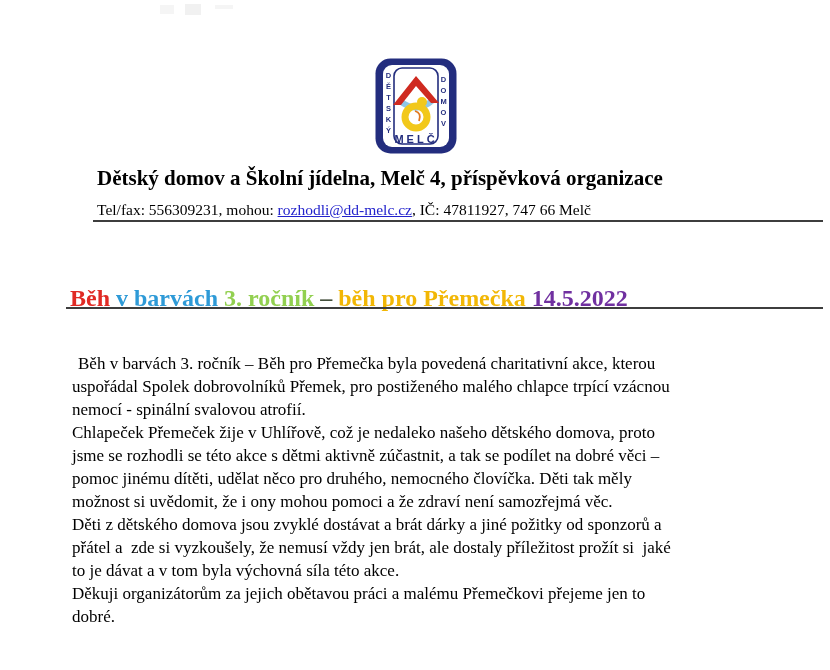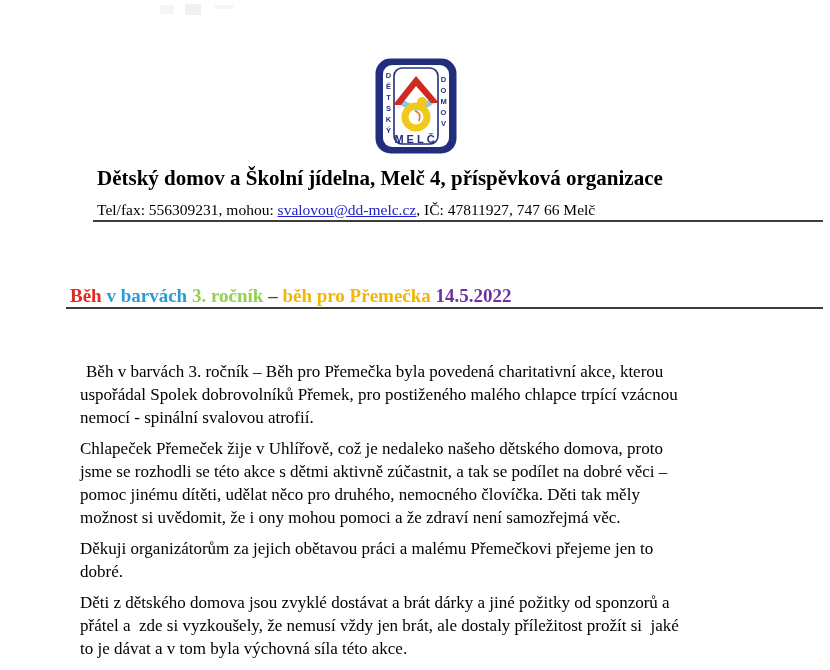--- a/index.html
+++ b/index.html
@@ -57,40 +57,40 @@
   .email-link { color: #2222cc; text-decoration: underline; cursor: pointer; }
   .rule { position: absolute; height: 2px; background: #3d3d3d; }
   .rule-header { left: 93px; top: 220px; width: 730px; }
   .rule-title  { left: 66px; top: 307px; width: 757px; }
 
   
   .title {
     position: absolute;
     left: 70px; top: 285px;
     margin: 0;
-    font-size: 19px;
+    font-size: 24px;
     font-weight: bold;
     white-space: nowrap;
   }
   .seg-0 { color: #e02a24; }
   .seg-1 { color: #2e9ad7; }
   .seg-2 { color: #92d050; }
   .seg-3 { color: #44503c; }
   .seg-4 { color: #f2b705; }
   .seg-5 { color: #7030a0; }
 
   
   .body-text {
     position: absolute;
     left: 72px; top: 352px;
     width: 708px;
     font-size: 17px;
     line-height: 23px;
   }
-  .body-text p { margin: 8px; white-space: pre-wrap; }
+  .body-text p { margin: 0; white-space: pre-wrap; }
   .body-text p.first { text-indent: 6px; }
 
   
   .artifact { position: absolute; background: #f5f5f5; }
   .artifact.a1 { left: 160px; top: 5px; width: 14px; height: 9px; }
   .artifact.a2 { left: 185px; top: 4px; width: 16px; height: 11px; background:#f1f1f1; }
   .artifact.a3 { left: 215px; top: 5px; width: 18px; height: 4px; }
 </style>
 </head>
 <body>
@@ -111,34 +111,34 @@
       <circle cx="41" cy="59" r="11" fill="none" stroke="#f2c81a" stroke-width="7"></circle>
       <circle cx="47" cy="44" r="5" fill="#f2c81a"></circle>
       <path d="M40,53 q7,2 4,10" stroke="#e07820" stroke-width="1.8" fill="none"></path>
     </svg>
     <div class="logo-vert left">DĚTSKÝ</div>
     <div class="logo-vert right">DOMOV</div>
     <div class="logo-name">MELČ</div>
   </div>
 
   <div class="org-name">Dětský domov a Školní jídelna, Melč 4, příspěvková organizace</div>
-  <div class="contact-line"><span>Tel/fax: 556309231, mohou: </span><a class="email-link">svalovou@dd-melc.cz</a><span>, IČ: 47811927, 747 66 Melč</span></div>
+  <div class="contact-line"><span>Tel/fax: 556309231, mohou: </span><a class="email-link">rozhodli@dd-melc.cz</a><span>, IČ: 47811927, 747 66 Melč</span></div>
   <div class="rule rule-header"></div>
 
   <h1 class="title"><span class="seg-0">Běh</span><span class="seg-1"> v barvách</span><span class="seg-2"> 3. ročník</span><span class="seg-3"> – </span><span class="seg-4">běh pro Přemečka</span><span class="seg-5"> 14.5.2022</span></h1>
   <div class="rule rule-title"></div>
 
   <div class="body-text">
     <p class="first">Běh v barvách 3. ročník – Běh pro Přemečka byla povedená charitativní akce, kterou
 uspořádal Spolek dobrovolníků Přemek, pro postiženého malého chlapce trpící vzácnou
 nemocí - spinální svalovou atrofií.</p>
     <p>Chlapeček Přemeček žije v Uhlířově, což je nedaleko našeho dětského domova, proto
 jsme se rozhodli se této akce s dětmi aktivně zúčastnit, a tak se podílet na dobré věci –
 pomoc jinému dítěti, udělat něco pro druhého, nemocného človíčka. Děti tak měly
 možnost si uvědomit, že i ony mohou pomoci a že zdraví není samozřejmá věc.</p>
-    <p>Děkuji organizátorům za jejich obětavou práci a malému Přemečkovi přejeme jen to
-dobré.</p>
     <p>Děti z dětského domova jsou zvyklé dostávat a brát dárky a jiné požitky od sponzorů a
 přátel a  zde si vyzkoušely, že nemusí vždy jen brát, ale dostaly příležitost prožít si  jaké
 to je dávat a v tom byla výchovná síla této akce.</p>
+    <p>Děkuji organizátorům za jejich obětavou práci a malému Přemečkovi přejeme jen to
+dobré.</p>
   </div>
 
 </div>
 
 </body></html>

